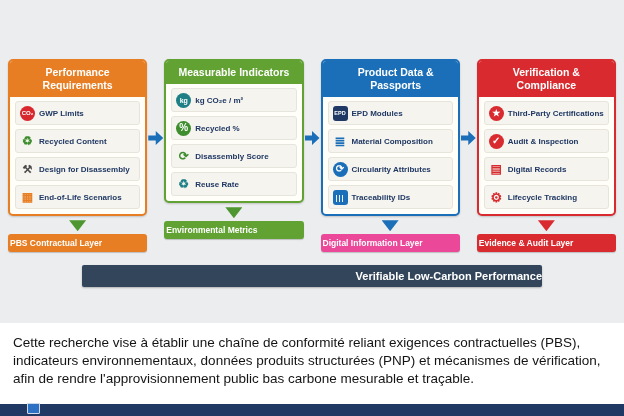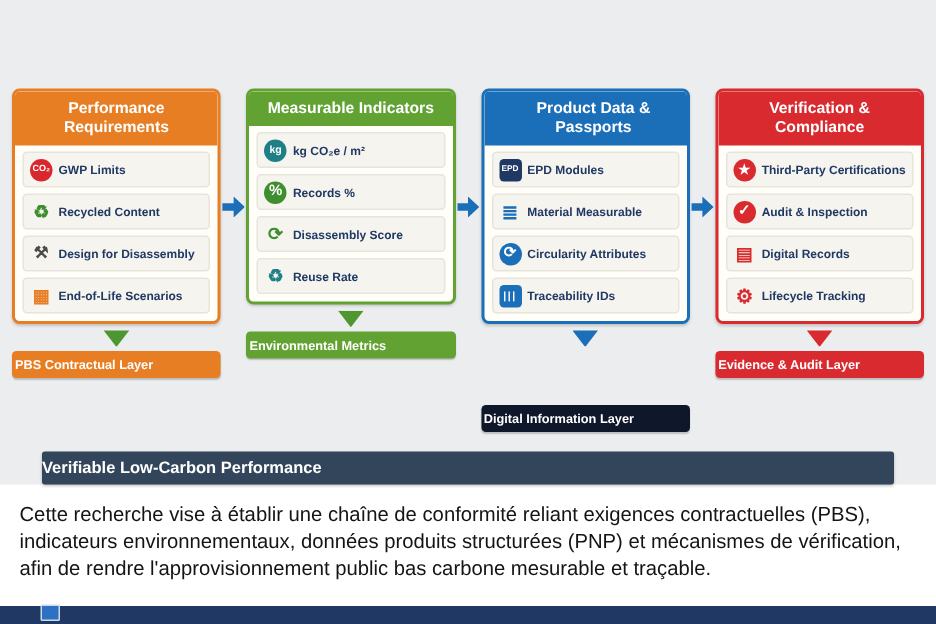--- a/index.html
+++ b/index.html
@@ -82,23 +82,23 @@
     clip-path: polygon(0 0, 100% 0, 50% 100%);
   }
 
   .layer {
     border-radius: 3px; color: #fff; font-weight: bold;
     font-size: 8.5px; padding: 4px 2px;
     box-shadow: 0 1px 1px rgba(0,0,0,.2);
   }
 
   .performance-bar {
-    width: 568px; margin: 13px auto 0;
+    width: 460px; margin: 13px auto 0;
     background: #33455A; color: #fff;
-    font-weight: bold; font-size: 11px; text-align: left;
+    font-weight: bold; font-size: 11px; text-align: right;
     padding: 5px 0; border-radius: 2px;
     box-shadow: 0 1px 2px rgba(0,0,0,.25);
   }
 
   
   .caption {
     padding: 11px 13px 0;
     font-size: 13.5px; line-height: 1.33; color: #141414;
   }
 
@@ -152,21 +152,21 @@
     <div class="col-wrap">
       <div class="card c2">
         <div class="card-header" style="background: rgb(97, 162, 51); text-align: center;">Measurable Indicators</div>
         <div class="card-body">
           <div class="item">
             <span class="ic txt7" style="background: rgb(30, 127, 134);">kg</span>
             <span class="lbl">kg CO₂e / m²</span>
           </div>
           <div class="item">
             <span class="ic g10" style="background: rgb(62, 142, 47);">%</span>
-            <span class="lbl">Records %</span>
+            <span class="lbl">Recycled %</span>
           </div>
           <div class="item">
             <span class="ic plain g12" style="color: rgb(62, 142, 47);">⟳</span>
             <span class="lbl">Disassembly Score</span>
           </div>
           <div class="item">
             <span class="ic plain g12" style="color: rgb(30, 127, 134);">♻</span>
             <span class="lbl">Reuse Rate</span>
           </div>
         </div>
@@ -180,34 +180,34 @@
     <div class="col-wrap">
       <div class="card c3">
         <div class="card-header" style="background: rgb(27, 111, 184); padding-left: 23px;">Product Data &amp; Passports</div>
         <div class="card-body">
           <div class="item">
             <span class="ic sq txt5" style="background: rgb(31, 56, 100);">EPD</span>
             <span class="lbl">EPD Modules</span>
           </div>
           <div class="item">
             <span class="ic plain g13" style="color: rgb(27, 111, 184);">≣</span>
-            <span class="lbl">Material Measurable</span>
+            <span class="lbl">Material Composition</span>
           </div>
           <div class="item">
             <span class="ic g10" style="background: rgb(27, 111, 184);">⟳</span>
             <span class="lbl">Circularity Attributes</span>
           </div>
           <div class="item">
             <span class="ic sq txt7 bars" style="background: rgb(27, 111, 184);">|||</span>
             <span class="lbl">Traceability IDs</span>
           </div>
         </div>
       </div>
       <div class="v-arrow" style="background: rgb(27, 111, 184);"></div>
-      <div class="layer" style="background: #0f172a; margin-top: 36px;">Digital Information Layer</div>
+      <div class="layer" style="background: #ec4899;">Digital Information Layer</div>
     </div>
 
     <div class="h-arrow"></div>
 
     <div class="col-wrap">
       <div class="card c4">
         <div class="card-header" style="background: rgb(217, 43, 47);">Verification &amp; Compliance</div>
         <div class="card-body">
           <div class="item">
             <span class="ic g9" style="background: rgb(217, 43, 47);">★</span>

